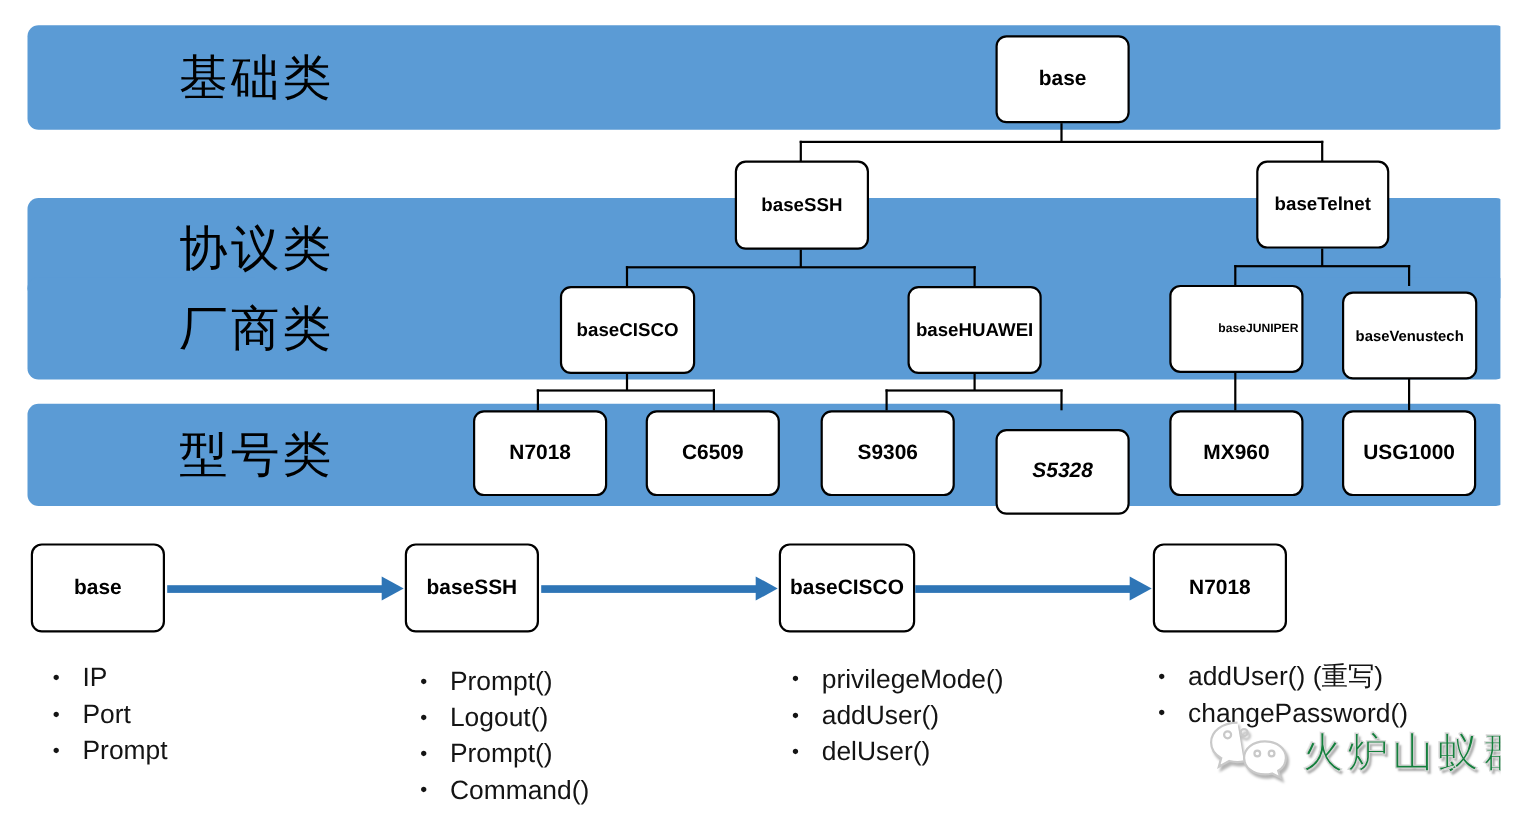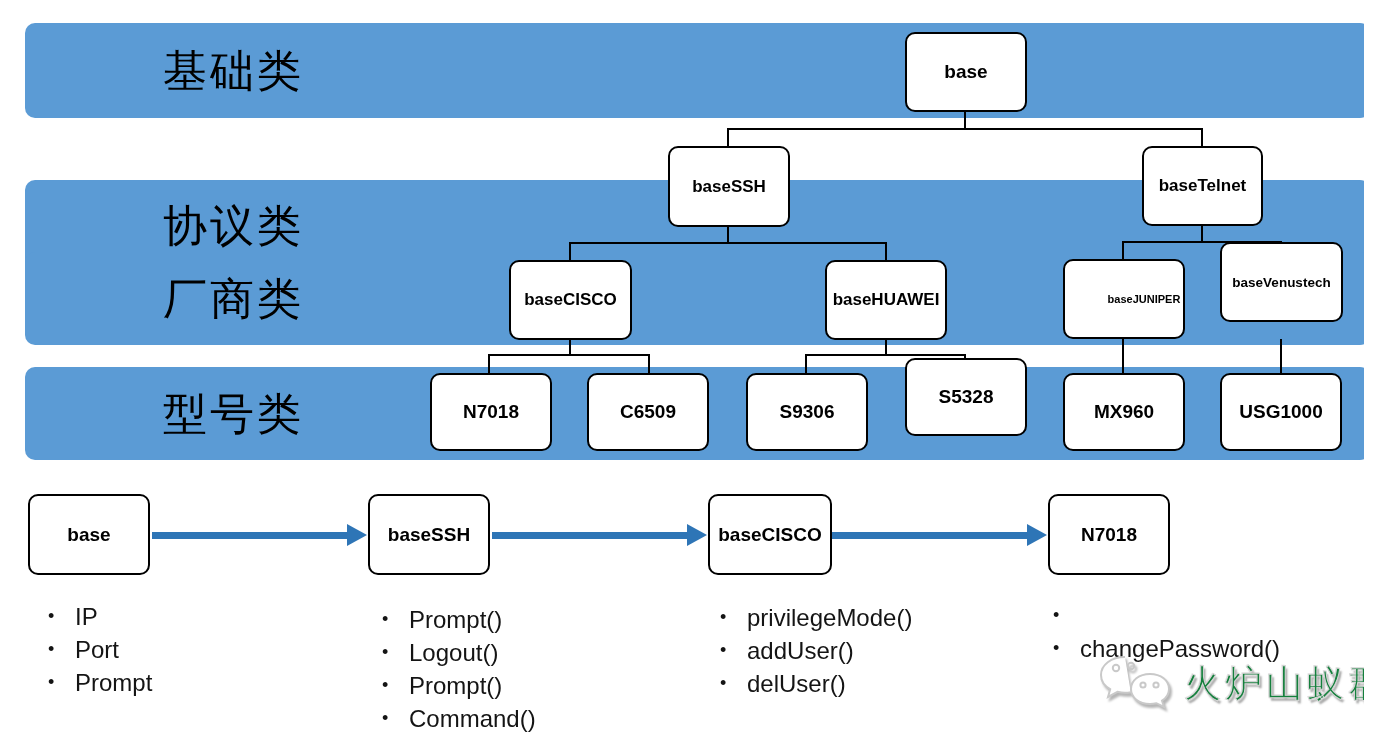--- a/index.html
+++ b/index.html
@@ -106,34 +106,34 @@
 
   <div class="node fs17" style="left:509px;top:260px;width:123px;height:80px;">
     <span>baseCISCO</span>
   </div>
   <div class="node fs17" style="left:825px;top:260px;width:122px;height:80px;text-align:right;">
     <span>baseHUAWEI</span>
   </div>
   <div class="node fs15" style="left:1063px;top:259px;width:122px;height:80px;">
     <span>baseJUNIPER</span>
   </div>
-  <div class="node fs14" style="left:1220px;top:242px;width:123px;height:80px;justify-content:center;">
+  <div class="node fs14" style="left:1220px;top:265px;width:123px;height:80px;justify-content:center;">
     <span>baseVenustech</span>
   </div>
 
   <div class="node fs19" style="left:430px;top:373px;width:122px;height:78px;">
     <span>N7018</span>
   </div>
   <div class="node fs19" style="left:587px;top:373px;width:122px;height:78px;">
     <span>C6509</span>
   </div>
   <div class="node fs19" style="left:746px;top:373px;width:122px;height:78px;">
     <span>S9306</span>
   </div>
-  <div class="node fs19" style="left:905px;top:358px;width:122px;height:78px;">
+  <div class="node fs19" style="left:905px;top:390px;width:122px;height:78px;font-style:italic;">
     <span>S5328</span>
   </div>
   <div class="node fs19" style="left:1063px;top:373px;width:122px;height:78px;">
     <span>MX960</span>
   </div>
   <div class="node fs19" style="left:1220px;top:373px;width:122px;height:78px;">
     <span>USG1000</span>
   </div>
 
   <div class="node fs19" style="left:28px;top:494px;width:122px;height:81px;">
@@ -203,20 +203,21 @@
         <span>addUser()</span>
       </div>
     <div class="mrow">
         <span class="dot">•</span>
         <span>delUser()</span>
       </div>
   </div>
   <div class="mlist" style="left:1053px;top:599px;">
     <div class="mrow">
         <span class="dot">•</span>
+        <span>addUser() (重写)</span>
       </div>
     <div class="mrow">
         <span class="dot">•</span>
         <span>changePassword()</span>
       </div>
   </div>
 
   <div class="watermark">
     <svg class="wm-icon" width="78" height="58" viewBox="0 0 78 58">
       <g fill="#ffffff" stroke="#c9c9c9" stroke-width="2">

